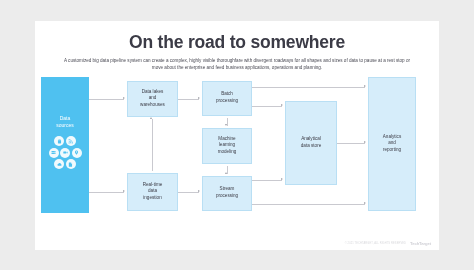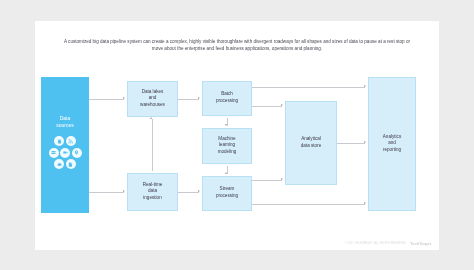--- a/index.html
+++ b/index.html
@@ -166,20 +166,21 @@
     color: #d0d0d6;
     letter-spacing: -0.1px;
   }
 </style>
 </head>
 <body>
 
 <div class="card">
 
   <div class="header">
+    <div class="title">On the road to somewhere</div>
     <div class="subtitle">A customized big data pipeline system can create a complex, highly visible thoroughfare with divergent roadways for all shapes and sizes of data to pause at a rest stop or move about the enterprise and feed business applications, operations and planning.</div>
   </div>
 
   <div class="diagram">
 
     <div class="node source" style="left:6px; top:4px; width:48px; height:136px;">
       <div class="label">Data<br>sources</div>
       <div class="icon-cluster">
         <div class="icon-row">
           <div class="ic">

